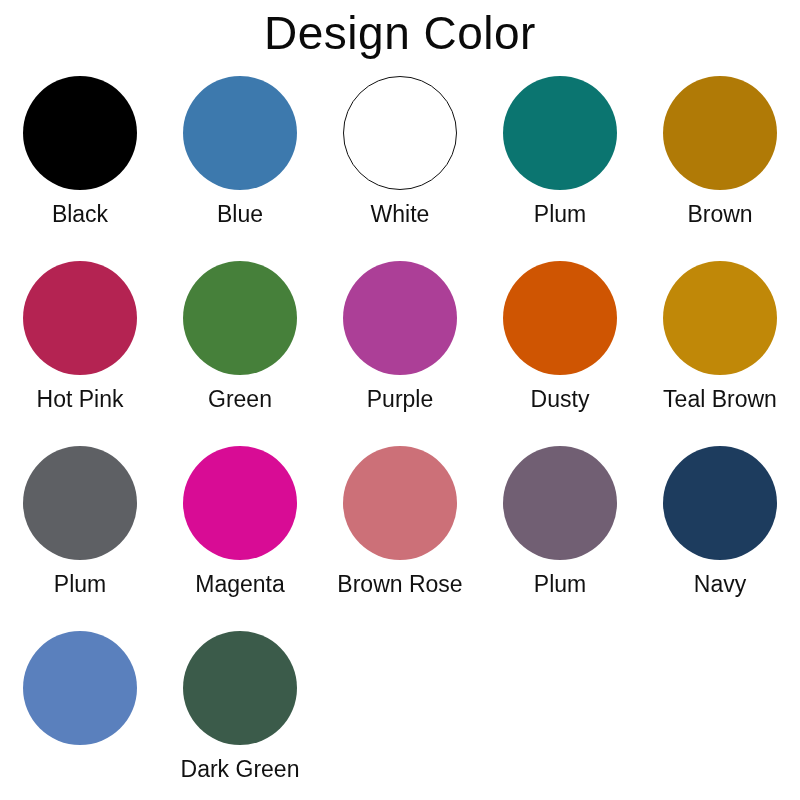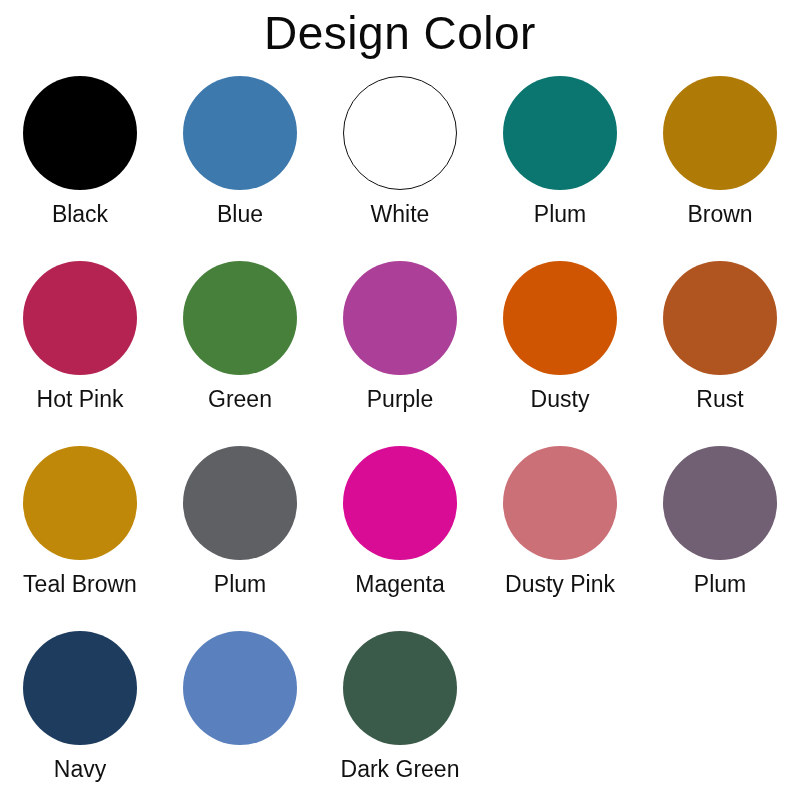--- a/index.html
+++ b/index.html
@@ -113,38 +113,34 @@
       </div>
       <div class="swatch-cell">
         <div class="swatch-circle" style="background: rgb(172, 63, 151);"></div>
         <div class="swatch-label">Purple</div>
       </div>
       <div class="swatch-cell">
         <div class="swatch-circle" style="background: rgb(207, 85, 2);"></div>
         <div class="swatch-label">Dusty</div>
       </div>
       <div class="swatch-cell">
-        <div class="swatch-circle" style="background: rgb(176, 85, 32);"></div>
-        <div class="swatch-label">Rust</div>
-      </div>
-      <div class="swatch-cell">
         <div class="swatch-circle" style="background: rgb(192, 136, 8);"></div>
         <div class="swatch-label">Teal Brown</div>
       </div>
       <div class="swatch-cell">
         <div class="swatch-circle" style="background: rgb(94, 96, 100);"></div>
         <div class="swatch-label">Plum</div>
       </div>
       <div class="swatch-cell">
         <div class="swatch-circle" style="background: rgb(216, 12, 149);"></div>
         <div class="swatch-label">Magenta</div>
       </div>
       <div class="swatch-cell">
         <div class="swatch-circle" style="background: rgb(204, 112, 120);"></div>
-        <div class="swatch-label">Dusty Pink</div>
+        <div class="swatch-label">Brown Rose</div>
       </div>
       <div class="swatch-cell">
         <div class="swatch-circle" style="background: rgb(113, 95, 115);"></div>
         <div class="swatch-label">Plum</div>
       </div>
       <div class="swatch-cell">
         <div class="swatch-circle" style="background: rgb(29, 60, 94);"></div>
         <div class="swatch-label">Navy</div>
       </div>
       <div class="swatch-cell">

